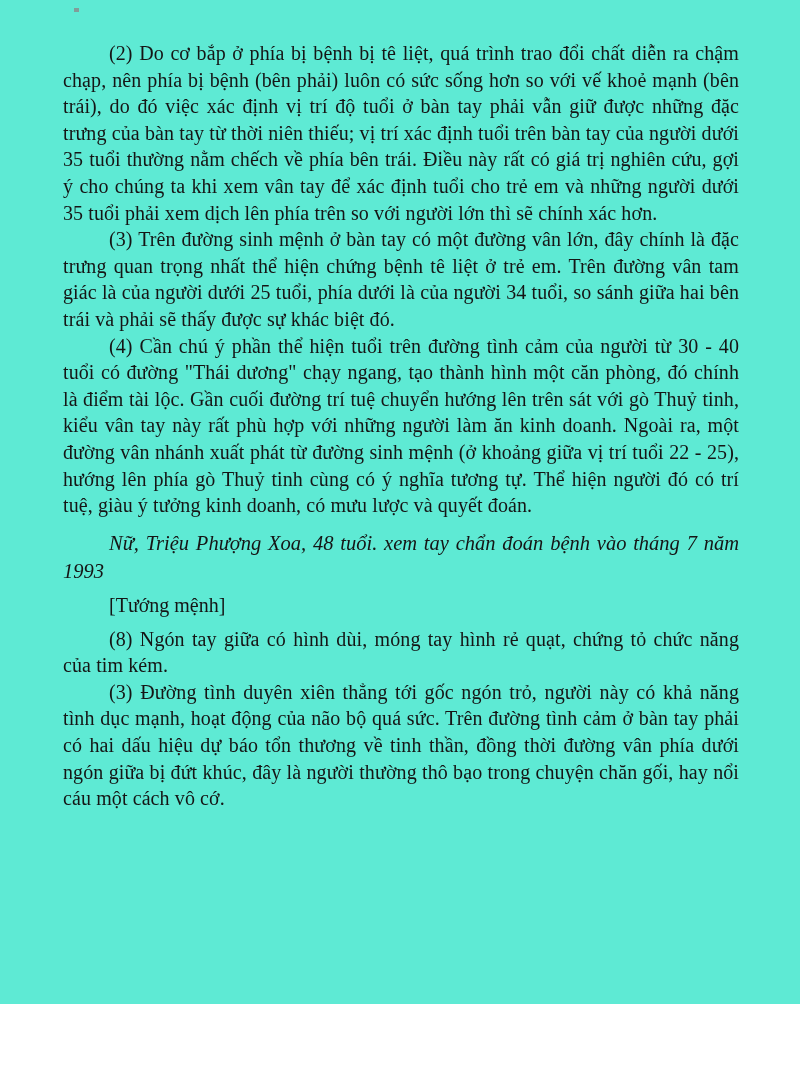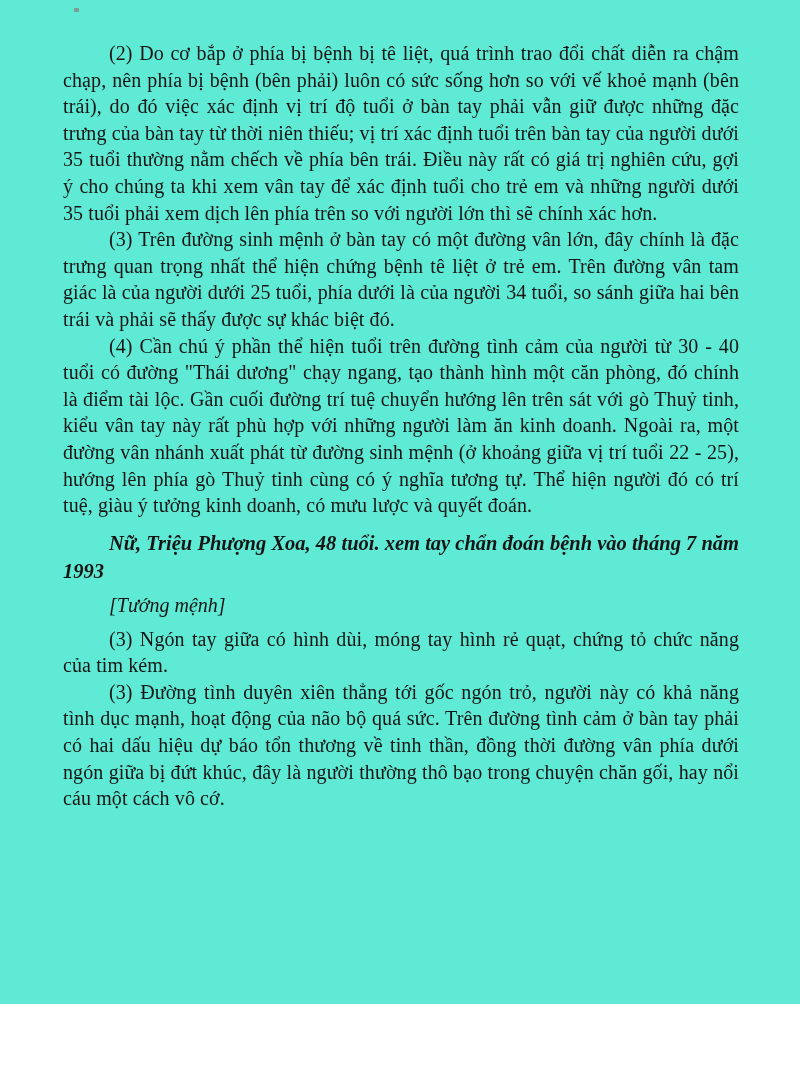--- a/index.html
+++ b/index.html
@@ -26,30 +26,29 @@
   p { margin: 0; }
   p.body {
     font-size: 20px;
     line-height: 26.6px;
     text-align: justify;
     text-indent: 46px;
     letter-spacing: .1px;
   }
   p.heading {
     margin: 10px 0 7px 0;
-    font-weight: bold;
+    font-weight: normal;
     font-style: italic;
     font-size: 20.5px;
     line-height: 28px;
     text-align: justify;
     text-indent: 46px;
   }
   p.label {
     margin: 3px 0 7px 0;
-    font-style: italic;
     font-size: 20px;
     line-height: 27px;
     text-indent: 46px;
   }
   .page-number {
     position: absolute; left: 63px; top: 1036px;
     font-size: 17px; color: #222; letter-spacing: 1px;
   }
   .watermark {
     position: absolute; right: 8px; top: 1032px;
@@ -80,21 +79,21 @@
 <div class="page">
 
   <div class="scan-speck"></div>
 
   <div class="text-block">
     <p class="body">(2) Do cơ bắp ở phía bị bệnh bị tê liệt, quá trình trao đổi chất diễn ra chậm chạp, nên phía bị bệnh (bên phải) luôn có sức sống hơn so với vế khoẻ mạnh (bên trái), do đó việc xác định vị trí độ tuổi ở bàn tay phải vẫn giữ được những đặc trưng của bàn tay từ thời niên thiếu; vị trí xác định tuổi trên bàn tay của người dưới 35 tuổi thường nằm chếch về phía bên trái. Điều này rất có giá trị nghiên cứu, gợi ý cho chúng ta khi xem vân tay để xác định tuổi cho trẻ em và những người dưới 35 tuổi phải xem dịch lên phía trên so với người lớn thì sẽ chính xác hơn.</p>
     <p class="body">(3) Trên đường sinh mệnh ở bàn tay có một đường vân lớn, đây chính là đặc trưng quan trọng nhất thể hiện chứng bệnh tê liệt ở trẻ em. Trên đường vân tam giác là của người dưới 25 tuổi, phía dưới là của người 34 tuổi, so sánh giữa hai bên trái và phải sẽ thấy được sự khác biệt đó.</p>
     <p class="body">(4) Cần chú ý phần thể hiện tuổi trên đường tình cảm của người từ 30 - 40 tuổi có đường "Thái dương" chạy ngang, tạo thành hình một căn phòng, đó chính là điểm tài lộc. Gần cuối đường trí tuệ chuyển hướng lên trên sát với gò Thuỷ tinh, kiểu vân tay này rất phù hợp với những người làm ăn kinh doanh. Ngoài ra, một đường vân nhánh xuất phát từ đường sinh mệnh (ở khoảng giữa vị trí tuổi 22 - 25), hướng lên phía gò Thuỷ tinh cùng có ý nghĩa tương tự. Thể hiện người đó có trí tuệ, giàu ý tưởng kinh doanh, có mưu lược và quyết đoán.</p>
     <p class="heading">Nữ, Triệu Phượng Xoa, 48 tuổi. xem tay chẩn đoán bệnh vào tháng 7 năm 1993</p>
     <p class="label">[Tướng mệnh]</p>
-    <p class="body">(3) Ngón tay giữa có hình dùi, móng tay hình rẻ quạt, chứng tỏ chức năng của tim kém.</p>
+    <p class="body">(8) Ngón tay giữa có hình dùi, móng tay hình rẻ quạt, chứng tỏ chức năng của tim kém.</p>
     <p class="body">(3) Đường tình duyên xiên thẳng tới gốc ngón trỏ, người này có khả năng tình dục mạnh, hoạt động của não bộ quá sức. Trên đường tình cảm ở bàn tay phải có hai dấu hiệu dự báo tổn thương về tinh thần, đồng thời đường vân phía dưới ngón giữa bị đứt khúc, đây là người thường thô bạo trong chuyện chăn gối, hay nổi cáu một cách vô cớ.</p>
   </div>
 
   <span class="page-number">276</span>
 
   <div class="watermark">
     <span class="yy-box">
       <svg width="36" height="36" viewBox="0 0 100 100">
         <circle cx="50" cy="50" r="47" fill="#f4f4f0" stroke="#111" stroke-width="3"></circle>
         <path d="M50,3 a47,47 0 0,1 0,94 a23.5,23.5 0 0,1 0,-47 a23.5,23.5 0 0,0 0,-47 z" fill="#111"></path>

